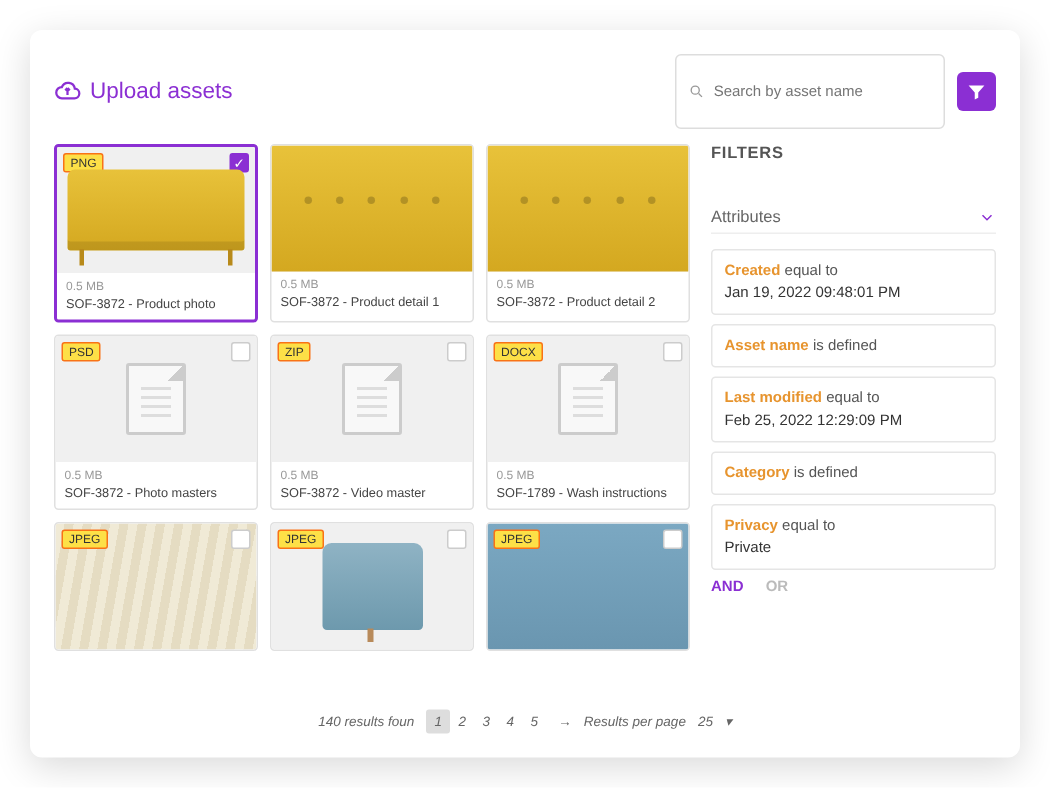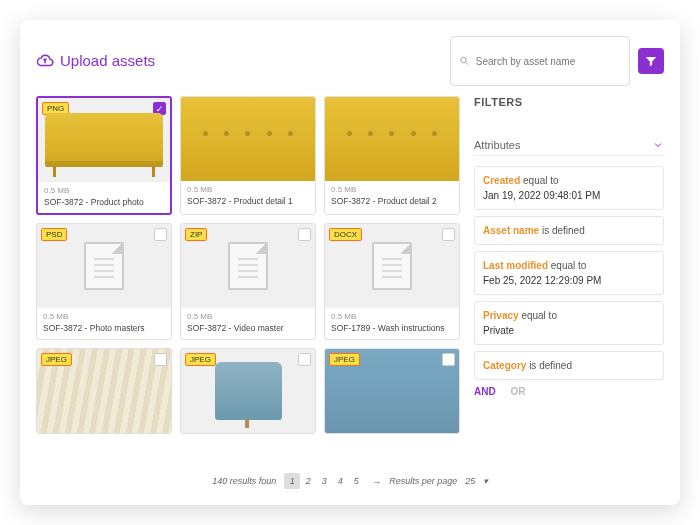--- a/index.html
+++ b/index.html
@@ -216,22 +216,22 @@
       <div class="attr">
         <span>Attributes</span>
         <svg viewBox="0 0 24 24" fill="none" stroke="currentColor" stroke-width="2">
             <path d="M6 9l6 6 6-6"></path>
           </svg>
       </div>
       <div id="rules">
           <div class="rule"><span class="k">Created</span> <span class="op">equal to</span><span class="v">Jan 19, 2022 09:48:01 PM</span></div>
           <div class="rule"><span class="k">Asset name</span> <span class="op">is defined</span></div>
           <div class="rule"><span class="k">Last modified</span> <span class="op">equal to</span><span class="v">Feb 25, 2022 12:29:09 PM</span></div>
+          <div class="rule"><span class="k">Category</span> <span class="op">is defined</span></div>
           <div class="rule"><span class="k">Privacy</span> <span class="op">equal to</span><span class="v">Private</span></div>
-          <div class="rule"><span class="k">Category</span> <span class="op">is defined</span></div>
         </div>
       <div class="ops">
         <span>AND</span>
         <span>OR</span>
       </div>
     </div>
   </div>
 
   <div class="pager">
     <span>140 results foun</span>

